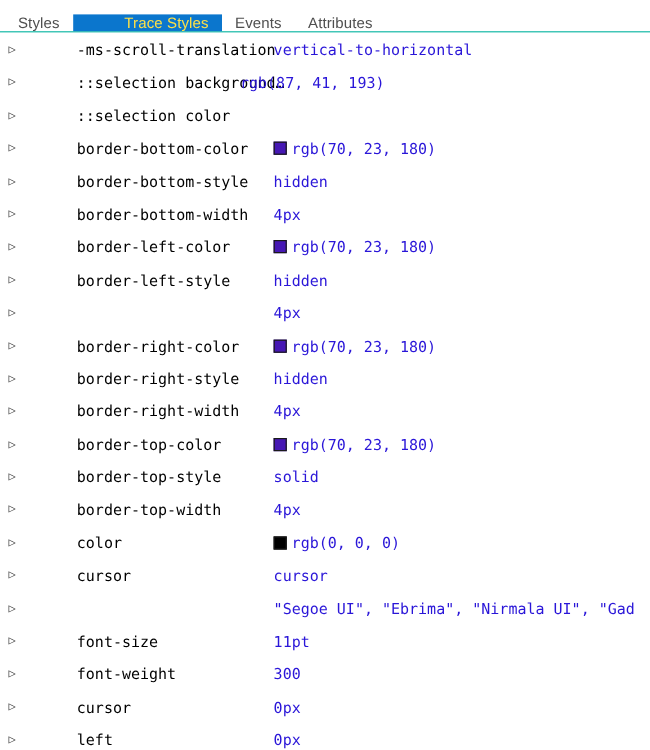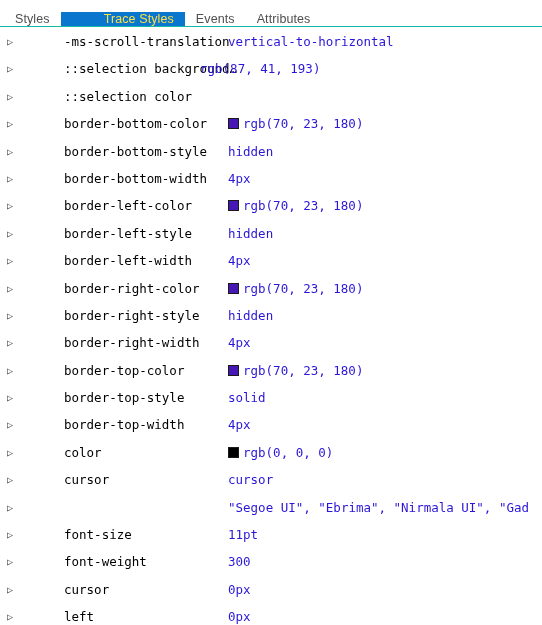--- a/index.html
+++ b/index.html
@@ -146,21 +146,20 @@
       <span class="pname">border-left-color</span>
       <span class="pval"><span class="swatch" style="background: rgb(70, 23, 180);"></span><span>rgb(70, 23, 180)</span></span>
     </div>
     <div class="row">
       <span class="expander">▷</span>
       <span class="pname">border-left-style</span>
       <span class="pval">hidden</span>
     </div>
     <div class="row">
       <span class="expander">▷</span>
-      <span class="pname">border-left-width</span>
       <span class="pval">4px</span>
     </div>
     <div class="row">
       <span class="expander">▷</span>
       <span class="pname">border-right-color</span>
       <span class="pval"><span class="swatch" style="background: rgb(70, 23, 180);"></span><span>rgb(70, 23, 180)</span></span>
     </div>
     <div class="row">
       <span class="expander">▷</span>
       <span class="pname">border-right-style</span>

